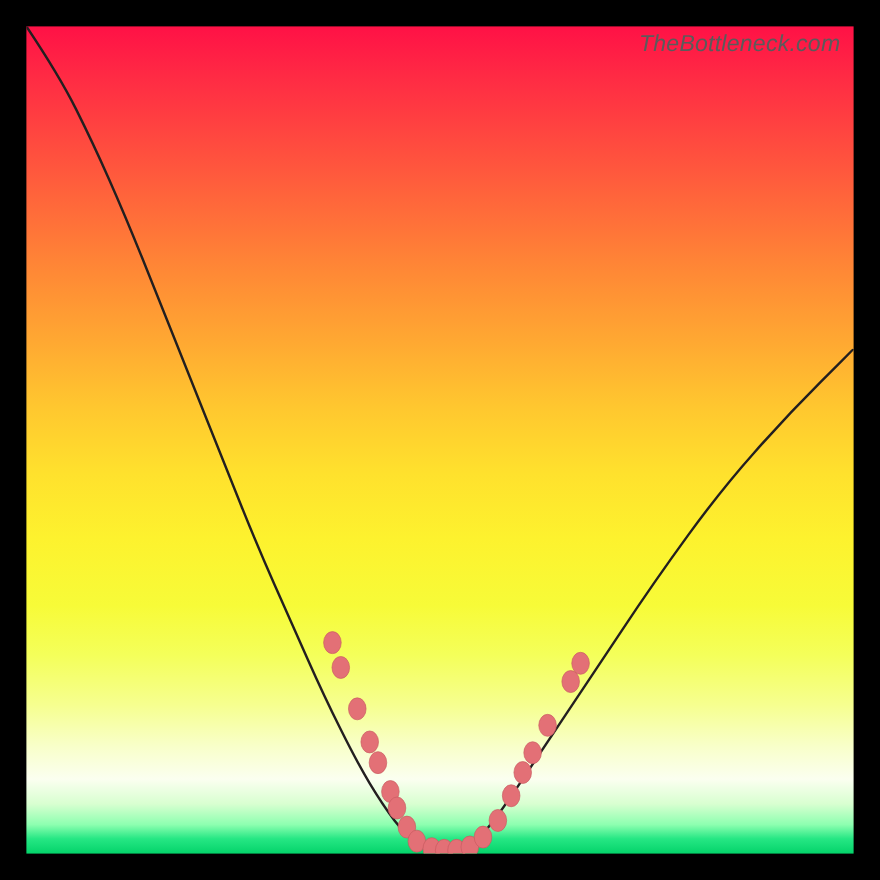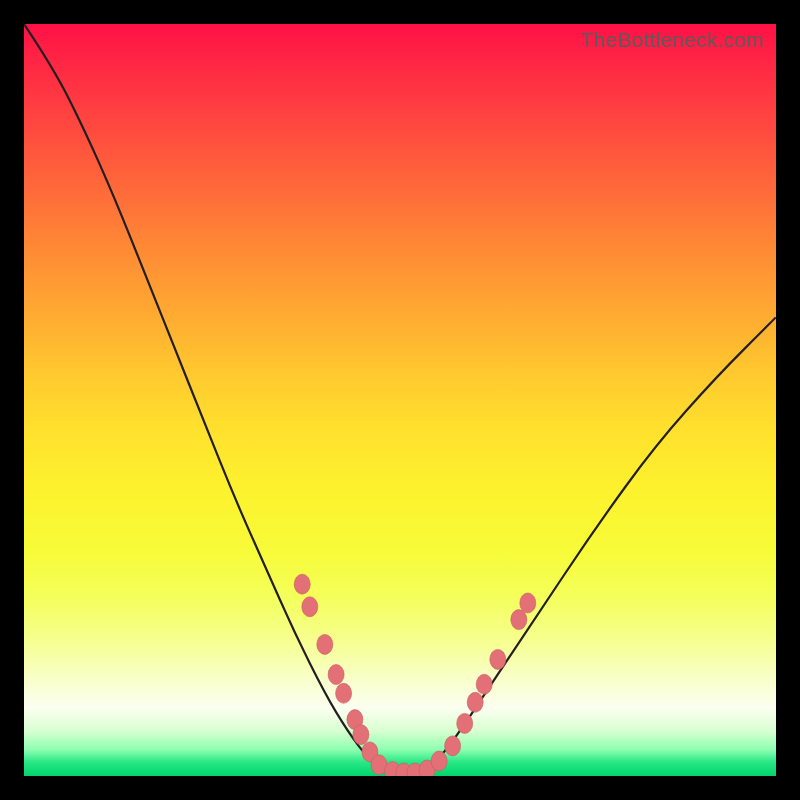--- a/index.html
+++ b/index.html
@@ -49,20 +49,21 @@
   }
   .watermark {
     position: absolute;
     top: 4px;
     right: 12px;
     color: #5b5b5b;
     font-size: 21px;
     font-weight: 400;
     letter-spacing: 0.2px;
     user-select: none;
+    font-style: italic;
   }
   svg.curve {
     position: absolute;
     left: 0;
     top: 0;
     width: 752px;
     height: 752px;
   }
 </style>
 </head>

